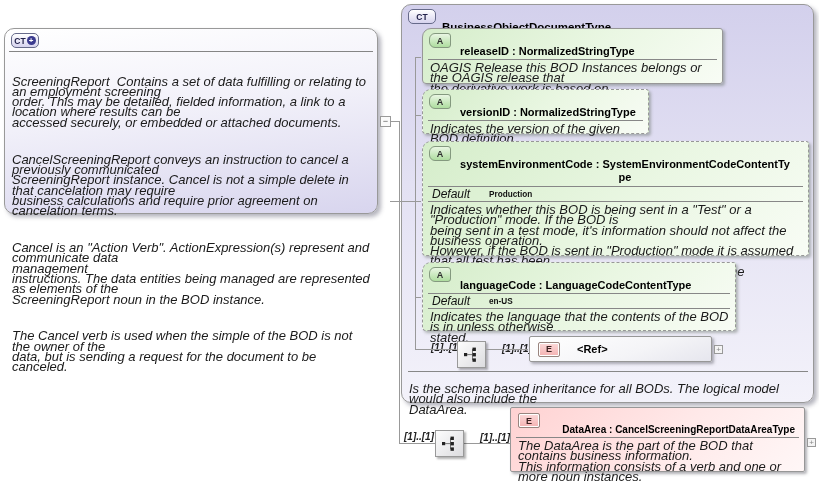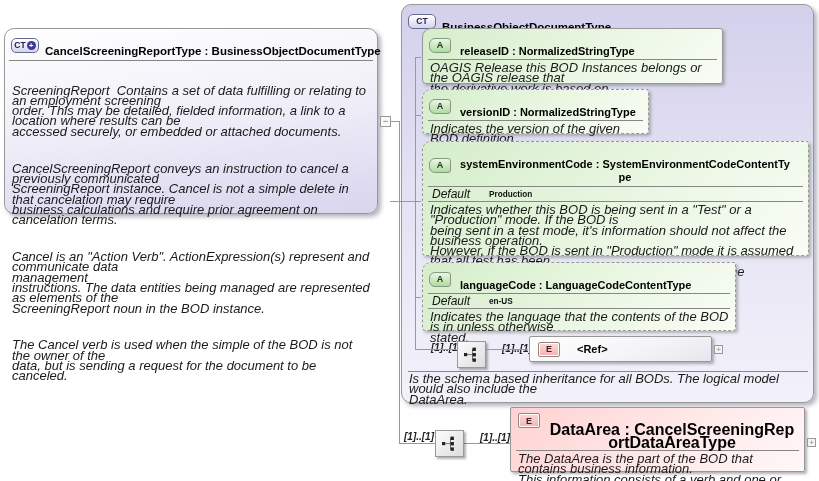--- a/index.html
+++ b/index.html
@@ -5,21 +5,21 @@
   html,body{margin:0;padding:0;background:#fff;}
   #canvas{
     position:relative;width:819px;height:481px;background:#ffffff;
     font-family:"Liberation Sans",sans-serif;overflow:hidden;
     -webkit-font-smoothing:antialiased;
   }
   
   .node{position:absolute;box-sizing:border-box;border:1px solid #999;
         box-shadow:3px 3px 4px rgba(90,90,110,.45);}
   .round{border-radius:10px;}
-  .hdr{display:flex;align-items:center;gap:6px;padding:4px 6px 3px 6px;}
+  .hdr{display:flex;gap:6px;padding:4px 6px 3px 6px;}
   .hdr .title{font-weight:bold;font-size:11.5px;color:#000;white-space:nowrap;margin-top:12px;}
   .sep{border-top:1px solid #878787;margin:0 5px;height:0;}
   .ann{font-style:italic;font-size:13px;line-height:10.3px;color:#1a1a1a;
        padding:3px 6px 3px 7px;white-space:pre-wrap;}
   .para{margin:0 0 6px 0;white-space:pre-wrap;}
   
   #left-box{left:4px;top:28px;width:374px;height:186px;
     background:linear-gradient(173deg,#ffffff 0%,#f1f0f9 45%,#d8d5ee 100%);}
   #left-box .hdr{border-bottom:1px solid #858585;margin:0 4px;padding:4px 2px 3px 2px;}
   #base-box{left:401px;top:4px;width:413px;height:399px;
@@ -58,50 +58,49 @@
   .ebox{position:absolute;box-sizing:border-box;border:1px solid #979797;border-radius:2px;
     box-shadow:2px 2px 3px rgba(100,100,110,.5);}
   #ref-box{left:127px;top:331px;width:183px;height:26px;
     background:linear-gradient(160deg,#ffffff 0%,#f4f4f7 60%,#e6e6ee 100%);
     display:flex;align-items:center;padding:0 6px 0 8px;}
   #ref-box .ename{font-weight:bold;font-size:11px;margin-left:17px;}
   #ref-box .etype{font-weight:bold;font-size:11px;margin-left:31px;}
   #dataarea-box{left:510px;top:407px;width:295px;height:65px;
     background:linear-gradient(135deg,#ffd2d2 0%,#ffe9e9 55%,#fff7f7 100%);}
   #dataarea-box .hdr{padding:3px 6px 1px 7px;gap:9px;align-items:flex-start;}
-  #dataarea-box .title{font-weight:bold;font-size:16px;white-space:normal;
-    text-align:center;overflow-wrap:anywhere;word-break:break-all;line-height:13px;
+  #dataarea-box .title{font-weight:bold;font-size:10px;white-space:normal;
+    text-align:right;overflow-wrap:anywhere;word-break:break-all;line-height:13px;
     max-width:246px;flex:1;}
   
   .seqbox{position:absolute;width:29px;height:27px;box-sizing:border-box;
     border:1px solid #999;background:linear-gradient(135deg,#fdfdfd,#dcdcdf);
     box-shadow:2px 2px 2px rgba(0,0,0,.3);display:flex;align-items:center;justify-content:center;}
   .pm{position:absolute;width:11px;height:11px;box-sizing:border-box;border:1px solid #999;
     background:#fafafa;color:#555;font-size:9px;line-height:9px;text-align:center;}
   .pm.small{width:9px;height:9px;font-size:8px;line-height:7px;color:#888;background:#f4f4f4;}
   
   .ln{position:absolute;background:#999;}
   .card{position:absolute;font-size:10px;font-weight:bold;font-style:italic;color:#222;
     white-space:nowrap;}
   
   #base-footer{position:absolute;left:6px;right:5px;top:366px;border-top:1px solid #878787;}
-  #base-footer .ann{padding:2px 2px 0 1px;}
+  #base-footer .ann{padding:2px 2px 0 1px;margin-top:10px;}
 </style>
 </head>
 <body>
 
 <div id="canvas">
 
   <div id="left-box" class="node round">
     <div class="hdr">
       <span class="icon-ct">
           <span>CT</span>
           <span class="plusdot">+</span>
         </span>
-      <span class="title">CancelScreeningReportType : BusinessObjectDocumentType</span>
     </div>
     <div class="ann" style="padding:4px 5px 0 7px;">
       <div class="para">ScreeningReport  Contains a set of data fulfilling or relating to an employment screening
 order. This may be detailed, fielded information, a link to a location where results can be
 accessed securely, or embedded or attached documents.</div>
       <div class="para">CancelScreeningReport conveys an instruction to cancel a previously communicated
 ScreeningReport instance. Cancel is not a simple delete in that cancelation may require
 business calculations and require prior agreement on cancelation terms.</div>
       <div class="para">Cancel is an "Action Verb". ActionExpression(s) represent and communicate data
 management

